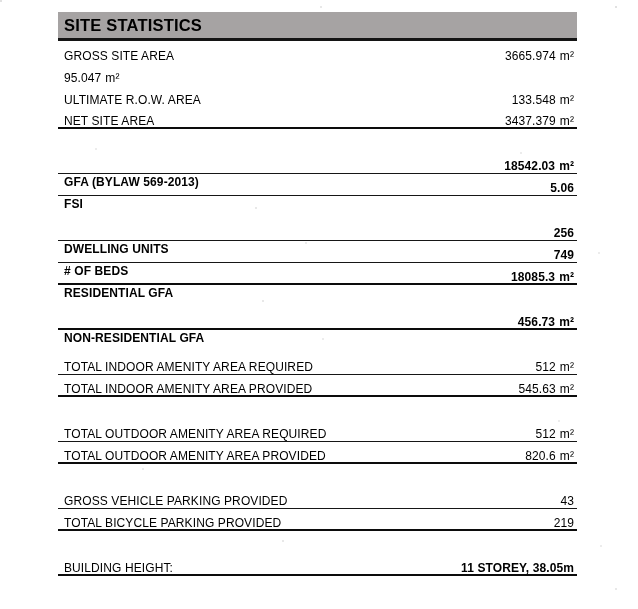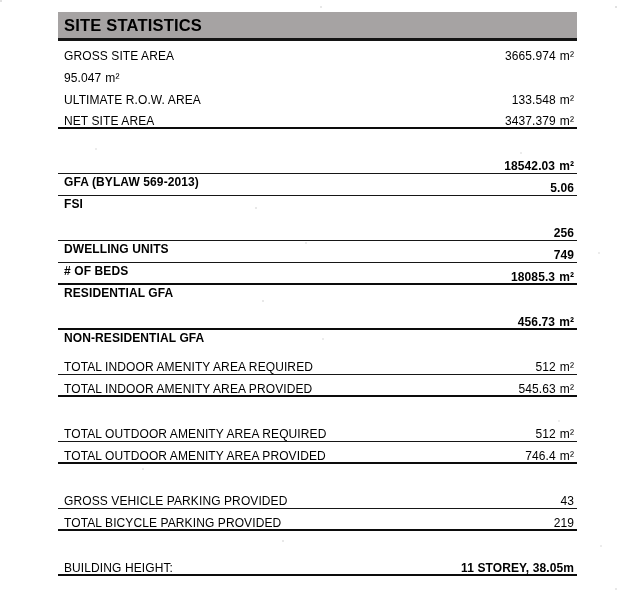--- a/index.html
+++ b/index.html
@@ -175,21 +175,21 @@
         <div class="row b-thin">
     <span class="label">TOTAL OUTDOOR AMENITY AREA REQUIRED</span>
     <span class="value">
       <span class="num">512</span>
       <span class="unit">m²</span>
     </span>
   </div>
         <div class="row b-thick">
     <span class="label">TOTAL OUTDOOR AMENITY AREA PROVIDED</span>
     <span class="value">
-      <span class="num">746.4</span>
+      <span class="num">820.6</span>
       <span class="unit">m²</span>
     </span>
   </div>
         <div class="spacer"></div>
         <div class="row b-thin">
     <span class="label">GROSS VEHICLE PARKING PROVIDED</span>
     <span class="value">
       <span class="num">43</span>
 
     </span>

